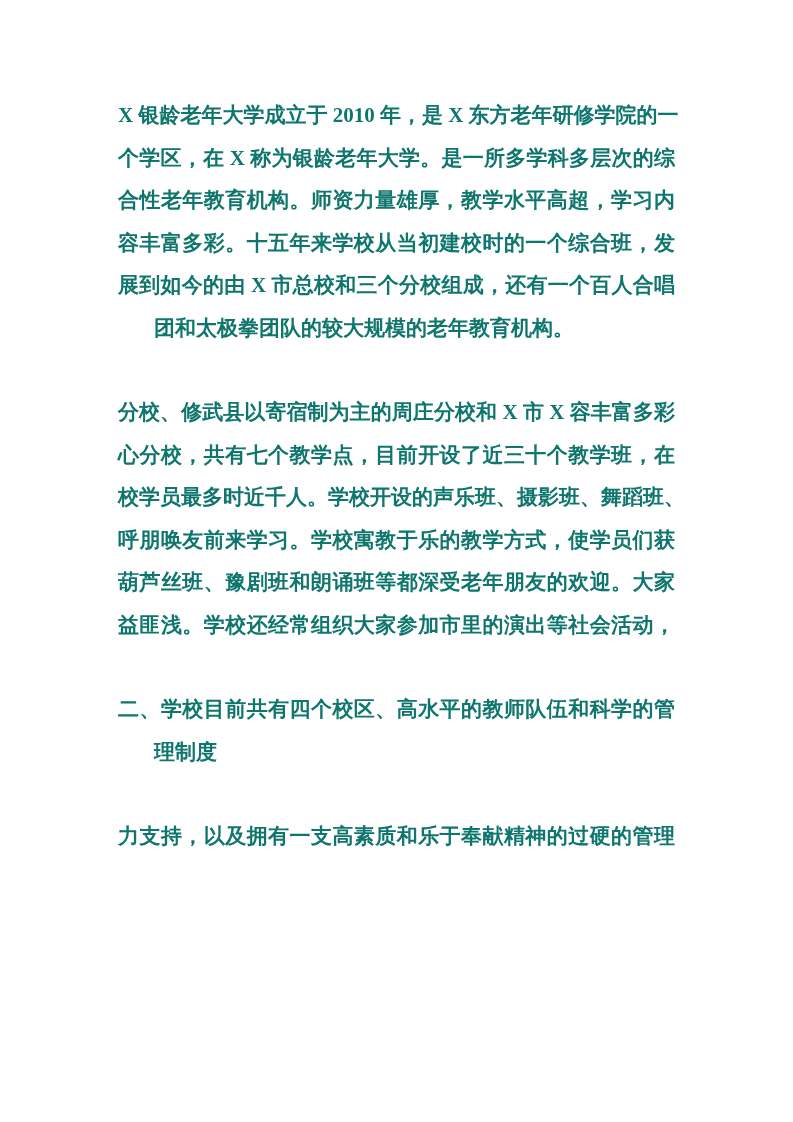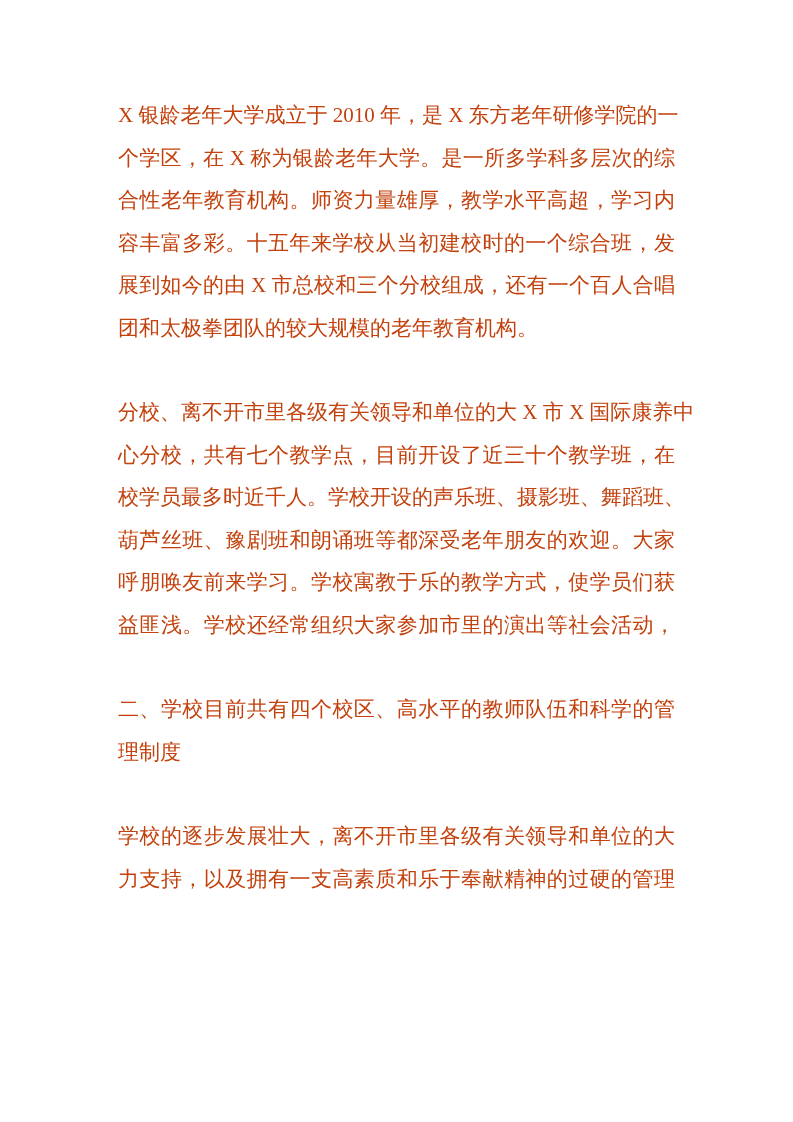--- a/index.html
+++ b/index.html
@@ -24,52 +24,53 @@
   .para {
     margin: 0 0 42px 0;
   }
   .line {
     font-size: 21px;
     line-height: 42.5px;
     letter-spacing: 0px;
     white-space: nowrap;
     text-align: justify;
     text-align-last: justify;
-    color: #c2410c;
+    color: #0f766e;
+    font-weight: bold;
   }
   .line.end {
     text-align-last: left;
+    margin-left: 36px;
   }
 </style>
 </head>
 <body>
 
 <div class="page">
 
   <div class="para">
     <div class="line">X 银龄老年大学成立于 2010 年，是 X 东方老年研修学院的一</div>
     <div class="line">个学区，在 X 称为银龄老年大学。是一所多学科多层次的综</div>
     <div class="line">合性老年教育机构。师资力量雄厚，教学水平高超，学习内</div>
     <div class="line">容丰富多彩。十五年来学校从当初建校时的一个综合班，发</div>
     <div class="line">展到如今的由 X 市总校和三个分校组成，还有一个百人合唱</div>
     <div class="line end">团和太极拳团队的较大规模的老年教育机构。</div>
   </div>
 
   <div class="para">
-    <div class="line">分校、离不开市里各级有关领导和单位的大 X 市 X 国际康养中</div>
+    <div class="line">分校、修武县以寄宿制为主的周庄分校和 X 市 X 容丰富多彩</div>
     <div class="line">心分校，共有七个教学点，目前开设了近三十个教学班，在</div>
     <div class="line">校学员最多时近千人。学校开设的声乐班、摄影班、舞蹈班、</div>
+    <div class="line">呼朋唤友前来学习。学校寓教于乐的教学方式，使学员们获</div>
     <div class="line">葫芦丝班、豫剧班和朗诵班等都深受老年朋友的欢迎。大家</div>
-    <div class="line">呼朋唤友前来学习。学校寓教于乐的教学方式，使学员们获</div>
     <div class="line">益匪浅。学校还经常组织大家参加市里的演出等社会活动，</div>
   </div>
 
   <div class="para">
     <div class="line">二、学校目前共有四个校区、高水平的教师队伍和科学的管</div>
     <div class="line end">理制度</div>
   </div>
 
   <div class="para">
-    <div class="line">学校的逐步发展壮大，离不开市里各级有关领导和单位的大</div>
     <div class="line">力支持，以及拥有一支高素质和乐于奉献精神的过硬的管理</div>
   </div>
 
 </div>
 
 </body></html>

